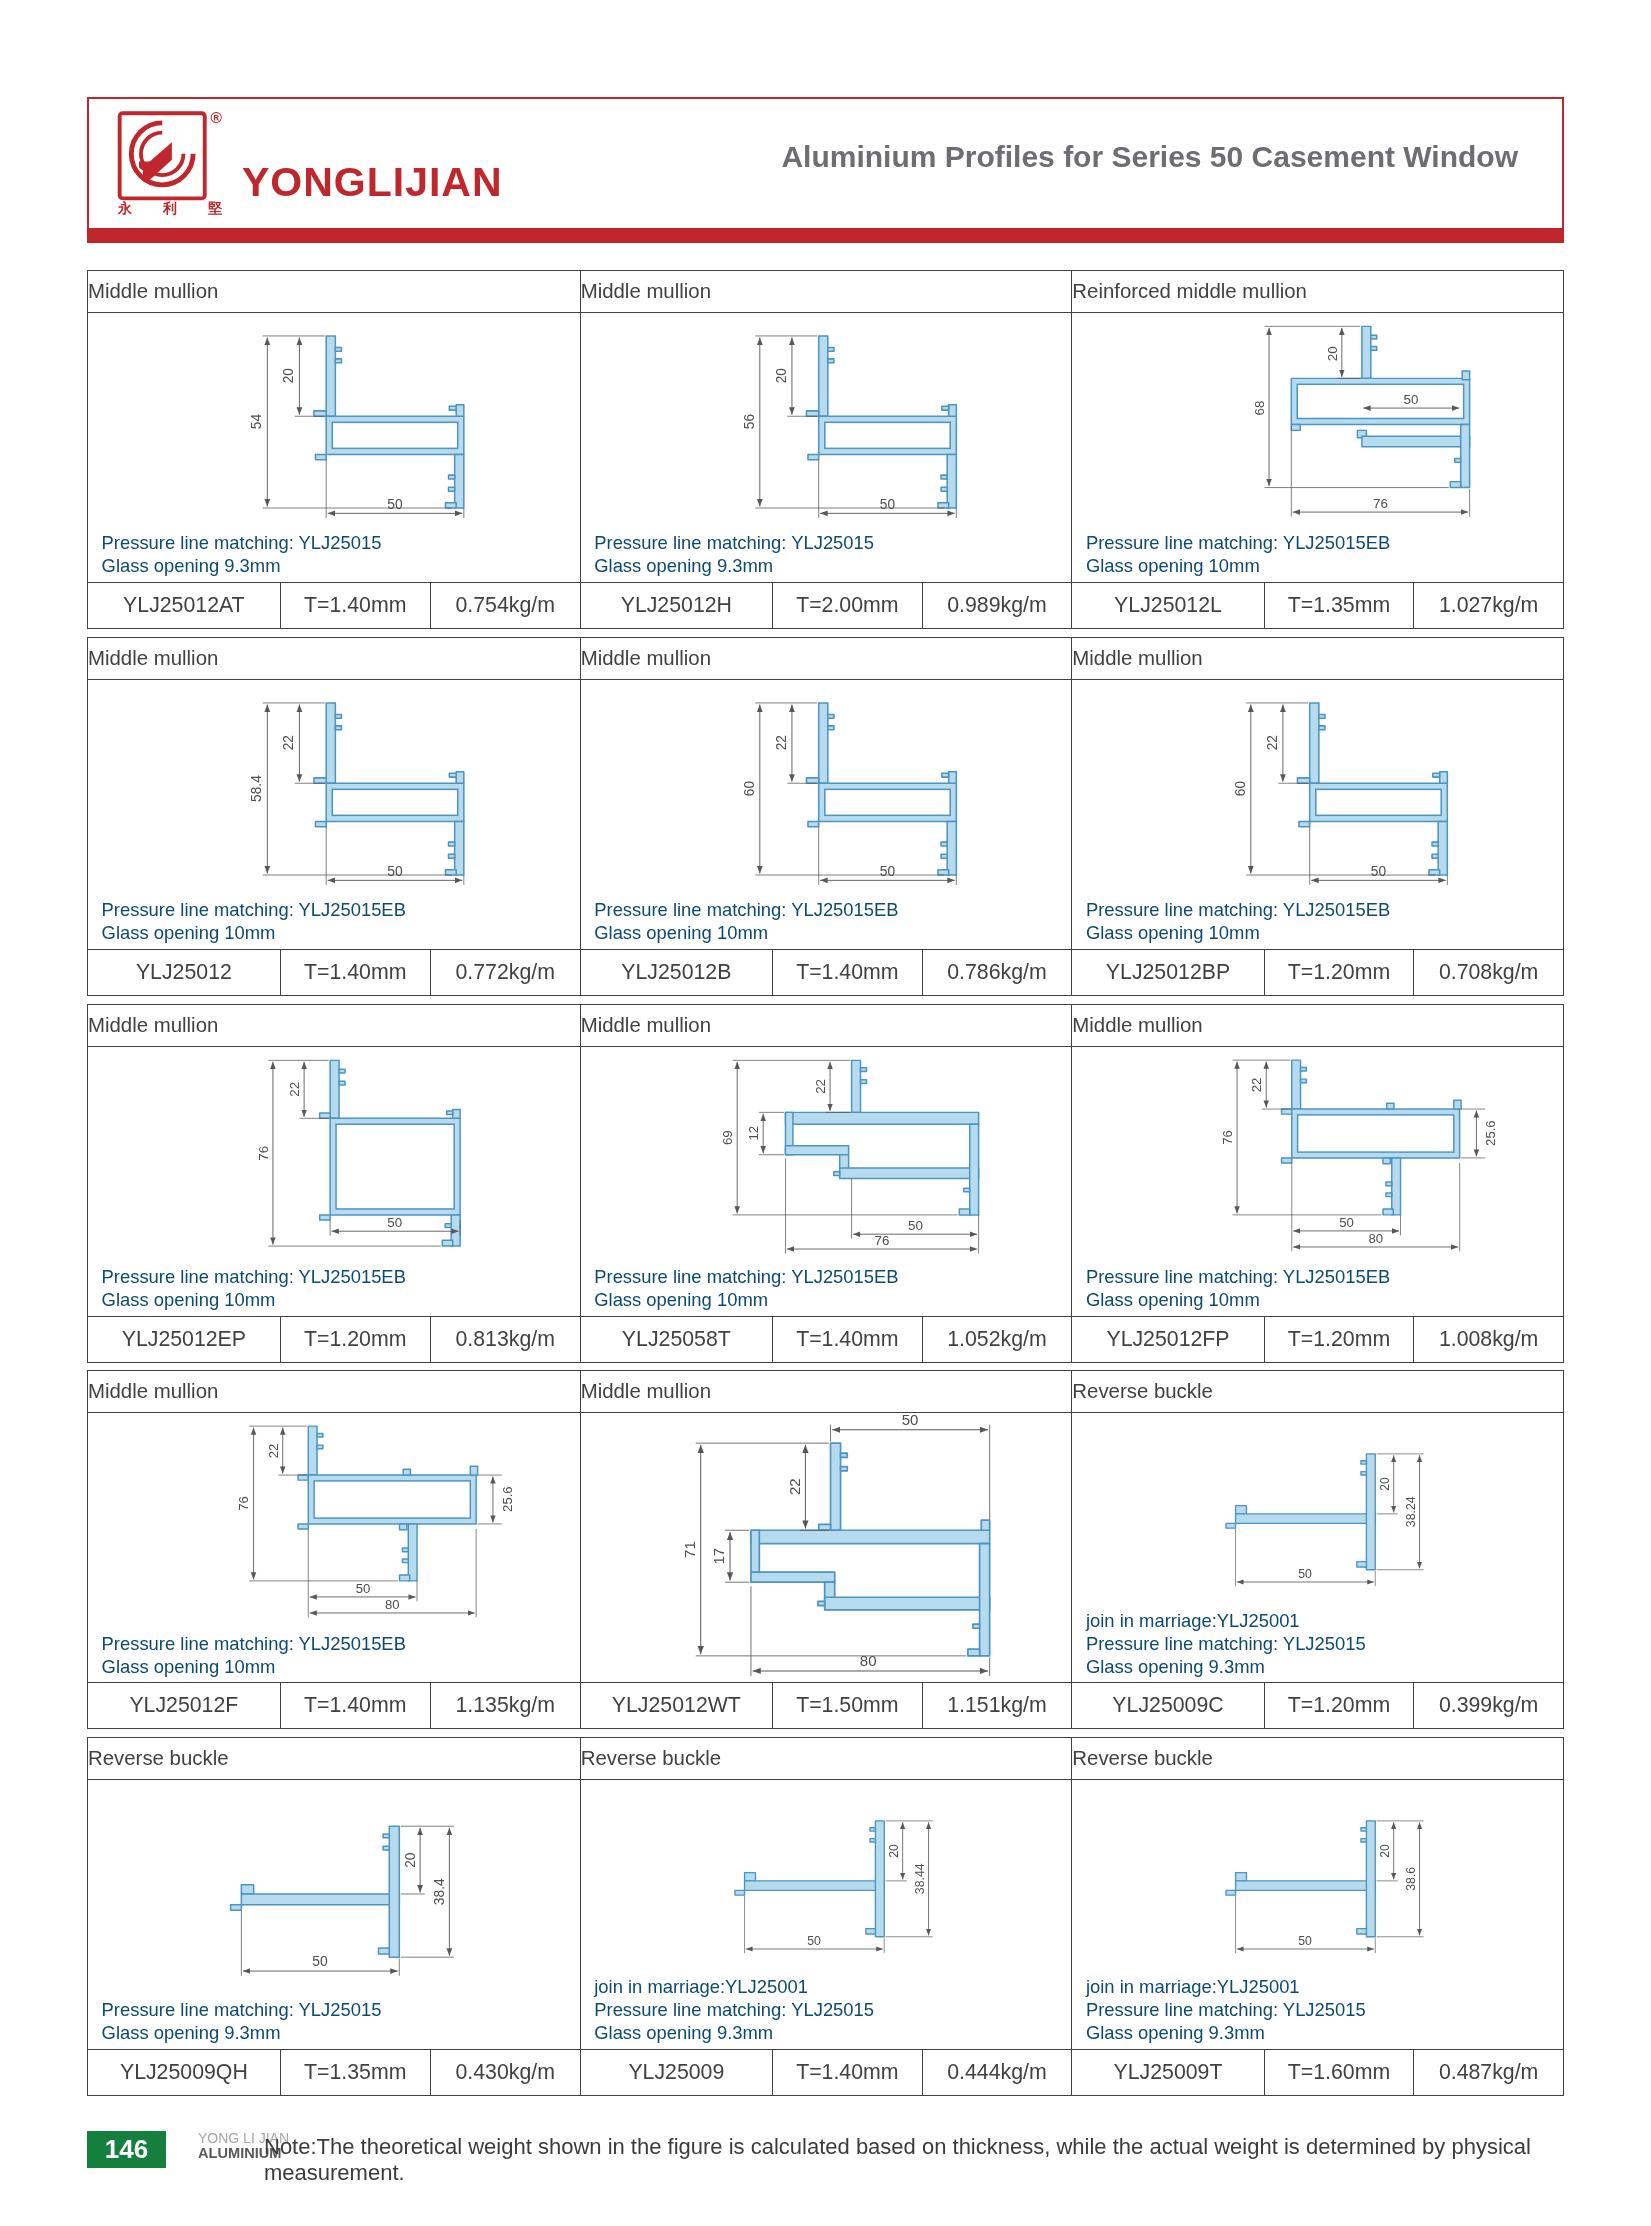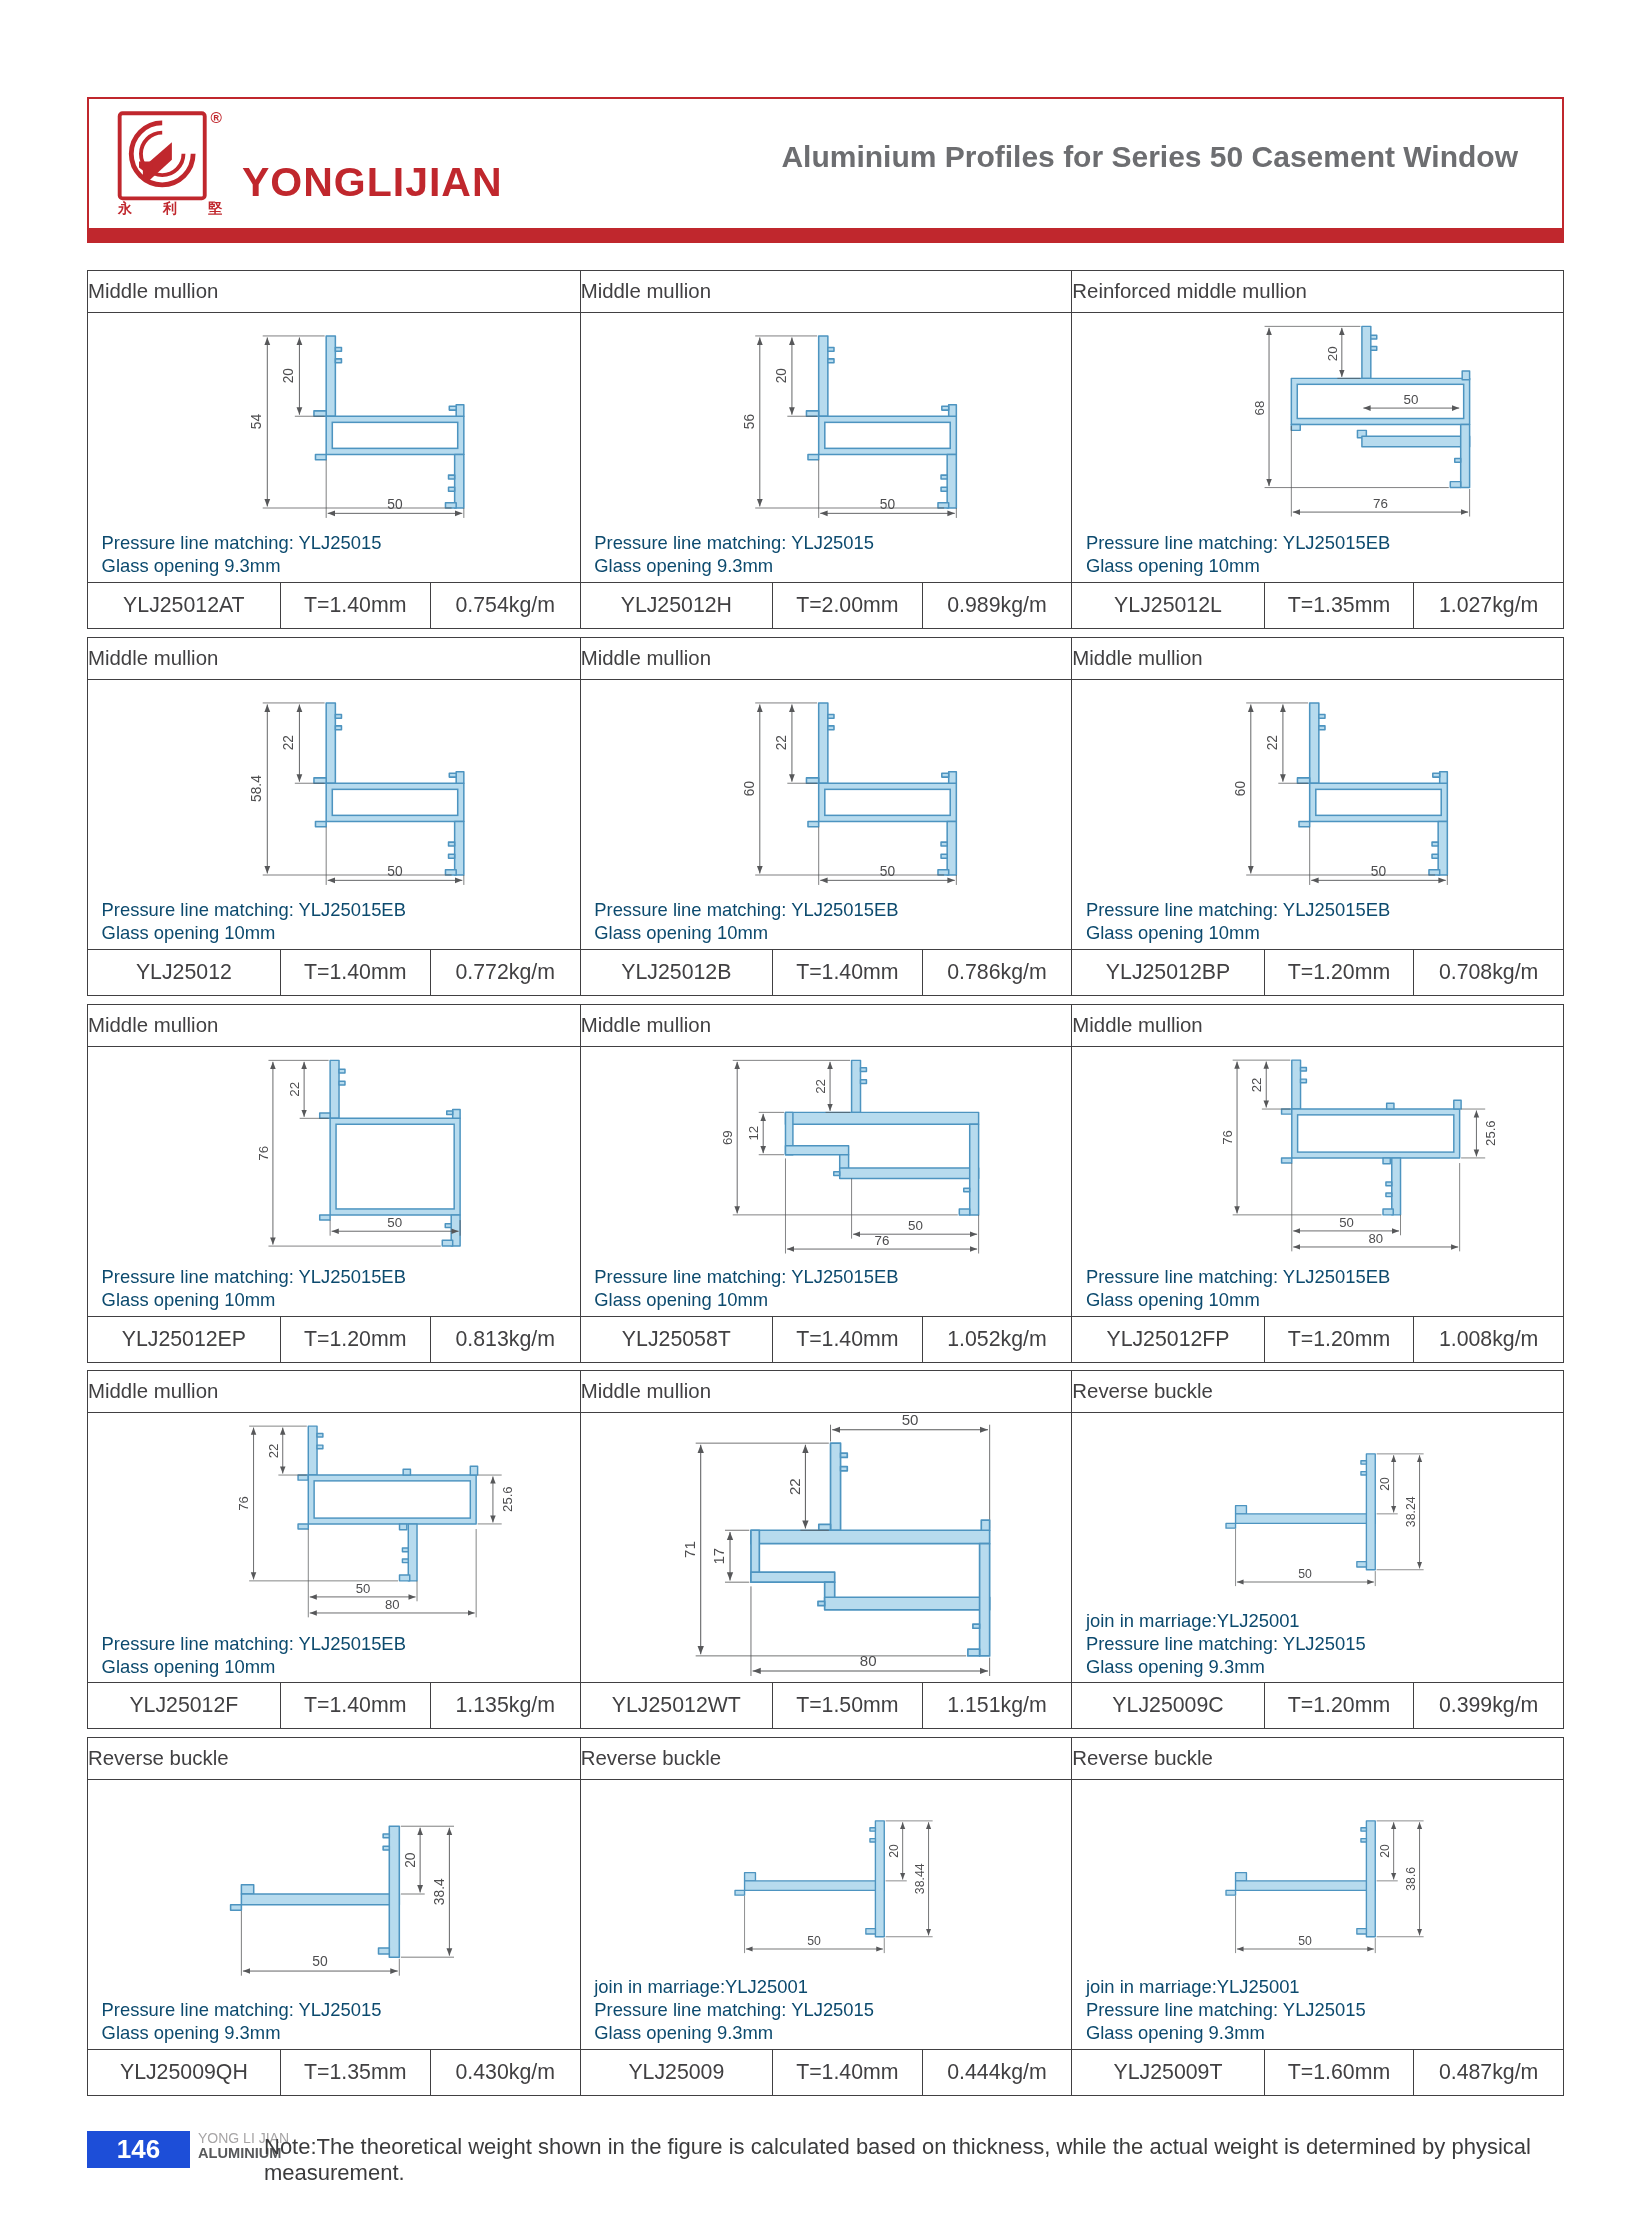--- a/index.html
+++ b/index.html
@@ -31,21 +31,21 @@
 
   
   svg{overflow:visible;}
   .pf{fill:#b7dbee;stroke:#4d94c0;stroke-width:2;stroke-linejoin:round;}
   .hw{fill:#ffffff;stroke:#4d94c0;stroke-width:2;}
   .dl{stroke:#57585a;stroke-width:1.2;marker-start:url(#ar);marker-end:url(#ar);}
   .xl{stroke:#57585a;stroke-width:1;}
   .dt{fill:#4d4d4f;font-size:18px;text-anchor:middle;font-family:"Liberation Sans",sans-serif;}
 
   
-  .pg{position:absolute;left:87px;top:2131px;width:103px;height:37px;background:#1d4ed8;color:#fff;font-size:26px;font-weight:bold;display:flex;align-items:center;justify-content:center;}
+  .pg{position:absolute;left:87px;top:2131px;width:79px;height:37px;background:#15803d;color:#fff;font-size:26px;font-weight:bold;display:flex;align-items:center;justify-content:center;}
   .fbrand{position:absolute;left:198px;top:2131px;line-height:1.05;}
   .fbrand .t{font-size:14px;color:#a7a5a6;}
   .fbrand .b{font-size:14.6px;font-weight:bold;color:#58595b;}
   .note{position:absolute;left:264px;top:2134px;width:1305px;font-size:22px;color:#3b3b3c;}
 </style>
 </head>
 <body>
 
 <div class="page">
 

